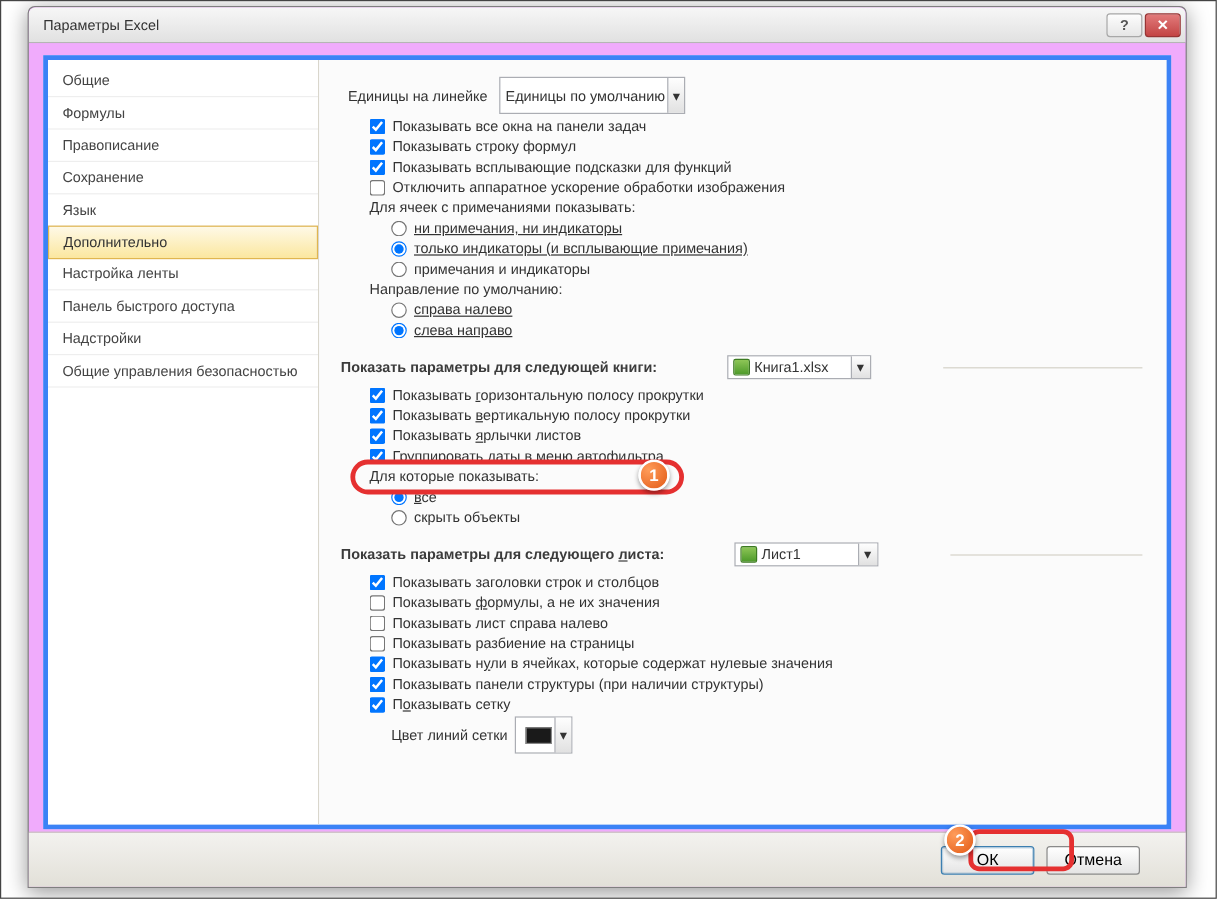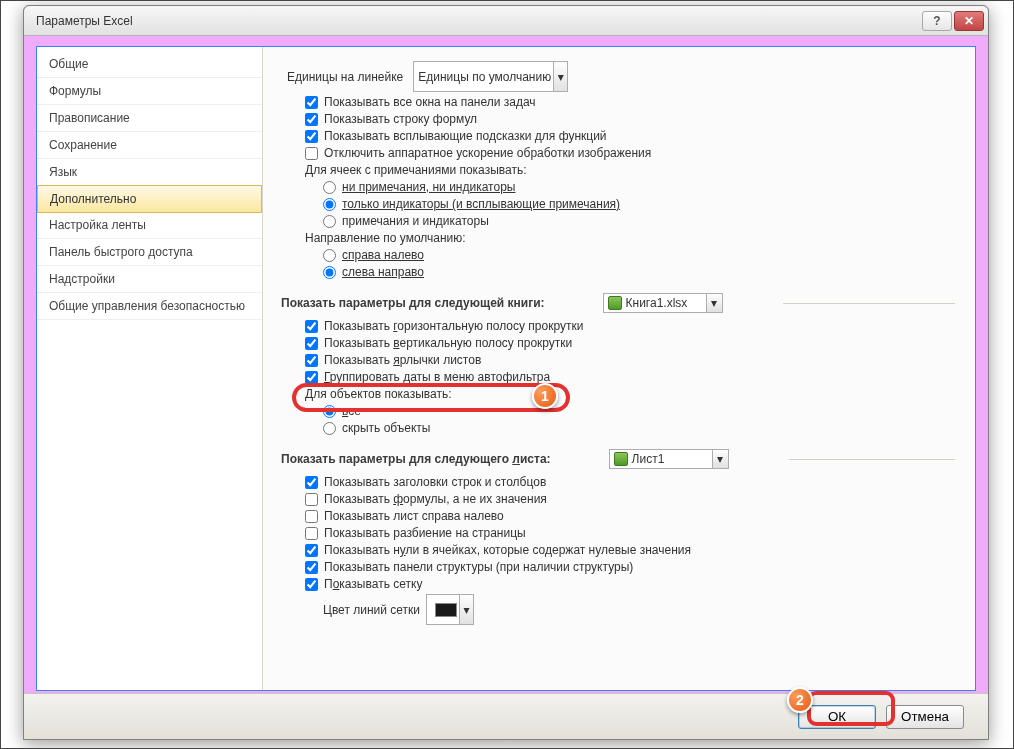--- a/index.html
+++ b/index.html
@@ -56,21 +56,21 @@
 
   .content {
     position: absolute;
     top: 30px; left: 0; right: 0; bottom: 46px;
     display: flex;
   }
   .content-inner {
     margin: 10px 12px 2px 12px;
     flex: 1;
     display: flex;
-    border: 1px solid #3b82f6;
+    border: 4px solid #3b82f6;
     background: #fbfbfb;
   }
 
   .sidebar {
     width: 226px;
     background: #fff;
     border-right: 1px solid #d9d6cc;
     padding-top: 4px;
   }
   .side-item {
@@ -145,21 +145,21 @@
   input[type="checkbox"],input[type="radio"] { margin: 0 6px 0 0; }
   .under { text-decoration: underline; text-underline-offset: 1px; }
 
   .bottom-bar {
     position: absolute;
     left: 0; right: 0; bottom: 0;
     height: 46px;
     display: flex;
     justify-content: flex-end;
     align-items: center;
-    padding: 0 24px;
+    padding: 0 38px;
     background: linear-gradient(#f3f2ef,#e2e0d8);
     border-top: 1px solid #c8c6bd;
   }
   .btn {
     min-width: 78px; height: 24px;
     border: 1px solid #8a8a8a;
     border-radius: 3px;
     background: linear-gradient(#ffffff,#e4e4e4);
     padding: 0 14px;
     cursor: pointer;
@@ -306,21 +306,21 @@
         <div class="row indent1">
             <input type="checkbox" checked="" style="">
             <span><span>Показывать </span><span class="under">я</span><span>рлычки листов</span></span>
           </div>
         <div class="row indent1">
             <input type="checkbox" checked="" style="">
             <span><span class="under">Г</span><span>руппировать даты в меню автофильтра</span></span>
           </div>
 
         <div class="row indent1">
-            <span>Для объектов показывать:</span>
+            <span>Для которые показывать:</span>
           </div>
         <div class="row indent2">
             <input type="radio" name="obj" checked="" style="">
             <span><span class="under">в</span><span>се</span></span>
           </div>
         <div class="row indent2">
             <input type="radio" name="obj" style="">
             <span>скрыть объекты</span>
           </div>
 

